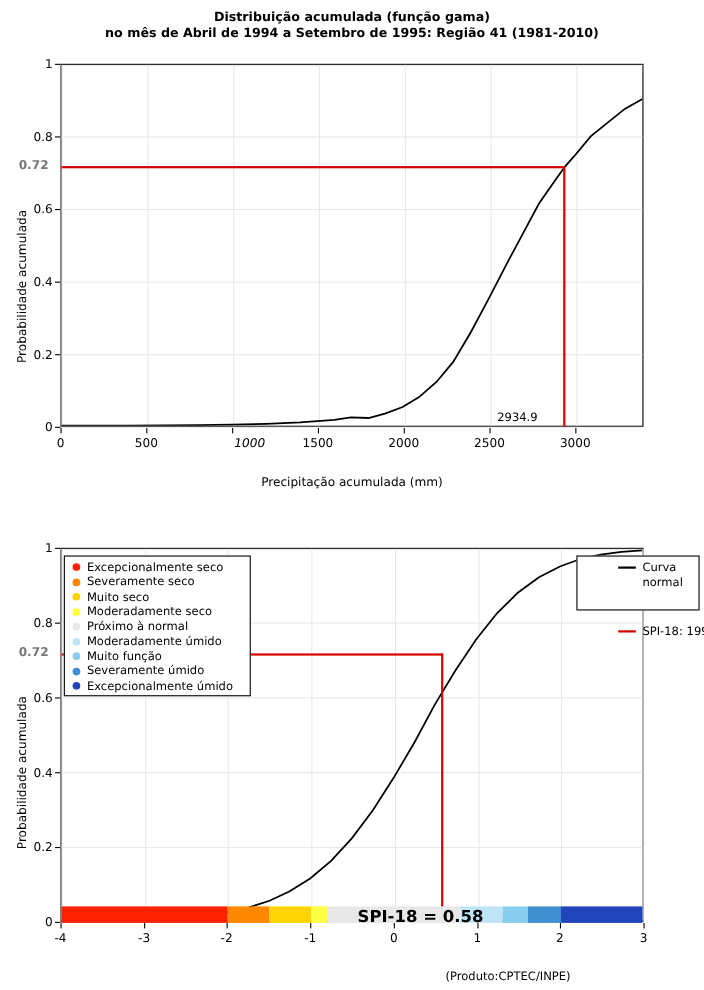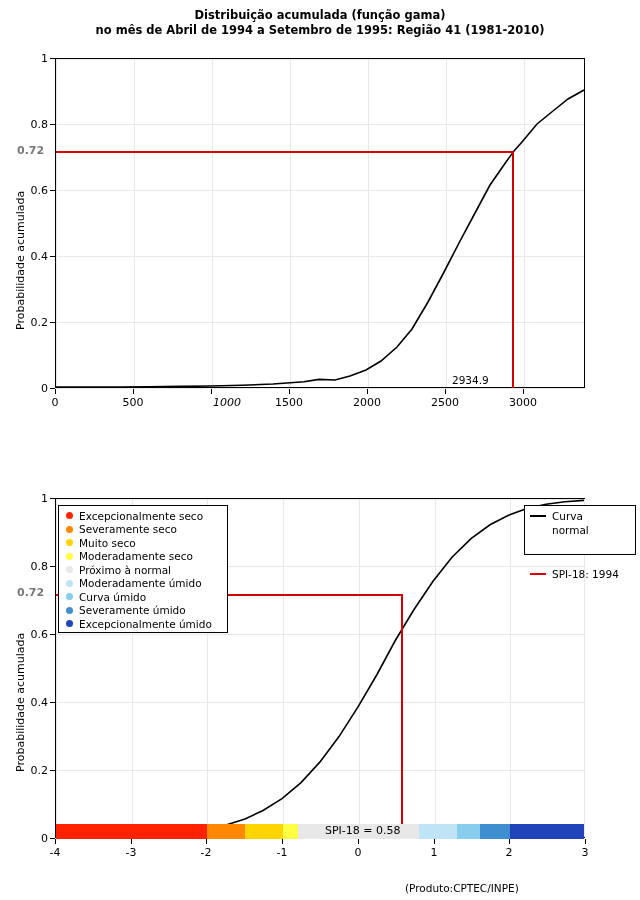--- a/index.html
+++ b/index.html
@@ -49,21 +49,21 @@
 
   .redline{position:absolute;background:#d40000;}
   .hl{height:1.5px;}
   .vl{width:1.5px;}
 
   .annot{position:absolute;font-size:10.5px;}
   .value-left{position:absolute;font-size:11px;color:#777;font-weight:bold;}
 
   .spi-bar{position:absolute;height:15px;display:flex;}
   .spi-seg{height:100%;}
-  .spi-label{position:absolute;font-size:11px;font-weight:normal;}
+  .spi-label{position:absolute;font-size:15px;font-weight:bold;}
   .produto{position:absolute;font-size:10.5px;}
 
   .legend-cat{padding:3px 4px 3px 2px;}
   .legend-cat .legend-row{height:13.5px;}
 </style>
 </head>
 <body>
 
 <div class="panel" id="panel-top">
 
@@ -97,20 +97,21 @@
   <div class="tickmark x" style="left:523px;top:389px;"></div>
 
   <div class="tick-x" style="left:40px;top:396px;width:30px;">0</div>
   <div class="tick-x" style="left:113px;top:396px;width:40px;">500</div>
   <div class="tick-x" style="left:207px;top:396px;width:40px;font-style:italic;">1000</div>
   <div class="tick-x" style="left:269px;top:396px;width:40px;">1500</div>
   <div class="tick-x" style="left:347px;top:396px;width:40px;">2000</div>
   <div class="tick-x" style="left:425px;top:396px;width:40px;">2500</div>
   <div class="tick-x" style="left:503px;top:396px;width:40px;">3000</div>
 
+  <div class="axis-label" style="left:0;top:432px;width:640px;text-align:center;">Precipitação acumulada (mm)</div>
 
   <div class="plotbox" id="plot-top">
 
     <div class="gridline h" style="top:329px;"></div>
     <div class="gridline h" style="top:263px;"></div>
     <div class="gridline h" style="top:197px;"></div>
     <div class="gridline h" style="top:131px;"></div>
     <div class="gridline h" style="top:65px;"></div>
     <div class="gridline h" style="top:0px;"></div>
 
@@ -235,33 +236,33 @@
     <div class="legend-row">
       <span class="legend-dot" style="background:#e8e8e8;"></span>
       <span class="legend-text">Próximo à normal</span>
     </div>
     <div class="legend-row">
       <span class="legend-dot" style="background:#bfe4f5;"></span>
       <span class="legend-text">Moderadamente úmido</span>
     </div>
     <div class="legend-row">
       <span class="legend-dot" style="background:#88ccee;"></span>
-      <span class="legend-text">Curva úmido</span>
+      <span class="legend-text">Muito função</span>
     </div>
     <div class="legend-row">
       <span class="legend-dot" style="background:#3f8fd0;"></span>
       <span class="legend-text">Severamente úmido</span>
     </div>
     <div class="legend-row">
       <span class="legend-dot" style="background:#2244bb;"></span>
       <span class="legend-text">Excepcionalmente úmido</span>
     </div>
   </div>
 
-  <div class="legend" style="left:524px;top:55px;width:112px;height:50px;">
+  <div class="legend" style="left:524px;top:55px;width:112px;height:50px;padding-left:32px;">
     <div class="legend-row" style="height:14px;margin-top:3px;">
       <span class="legend-swatch" style="background:#000000;"></span>
       <span class="legend-text">Curva</span>
     </div>
     <div class="legend-row" style="height:13px;padding-left:27px;">
       <span class="legend-text">normal</span>
     </div>
     <div class="legend-row" style="height:14px;margin-top:31px;">
       <span class="legend-swatch" style="background:#d40000;"></span>
       <span class="legend-text">SPI-18: 1994</span>

